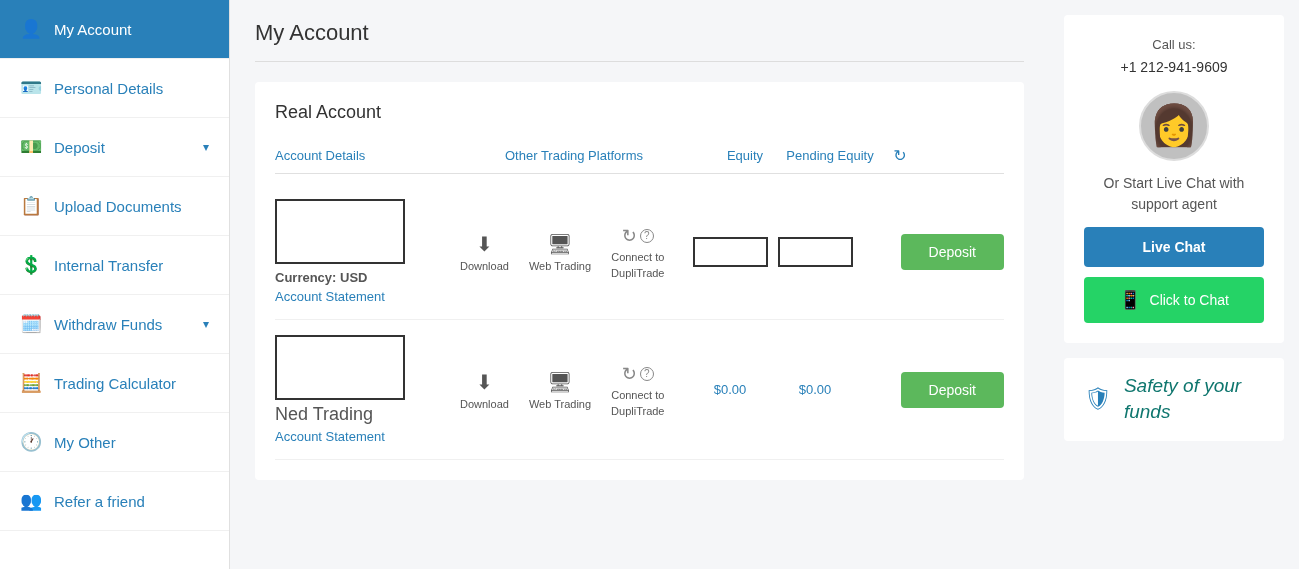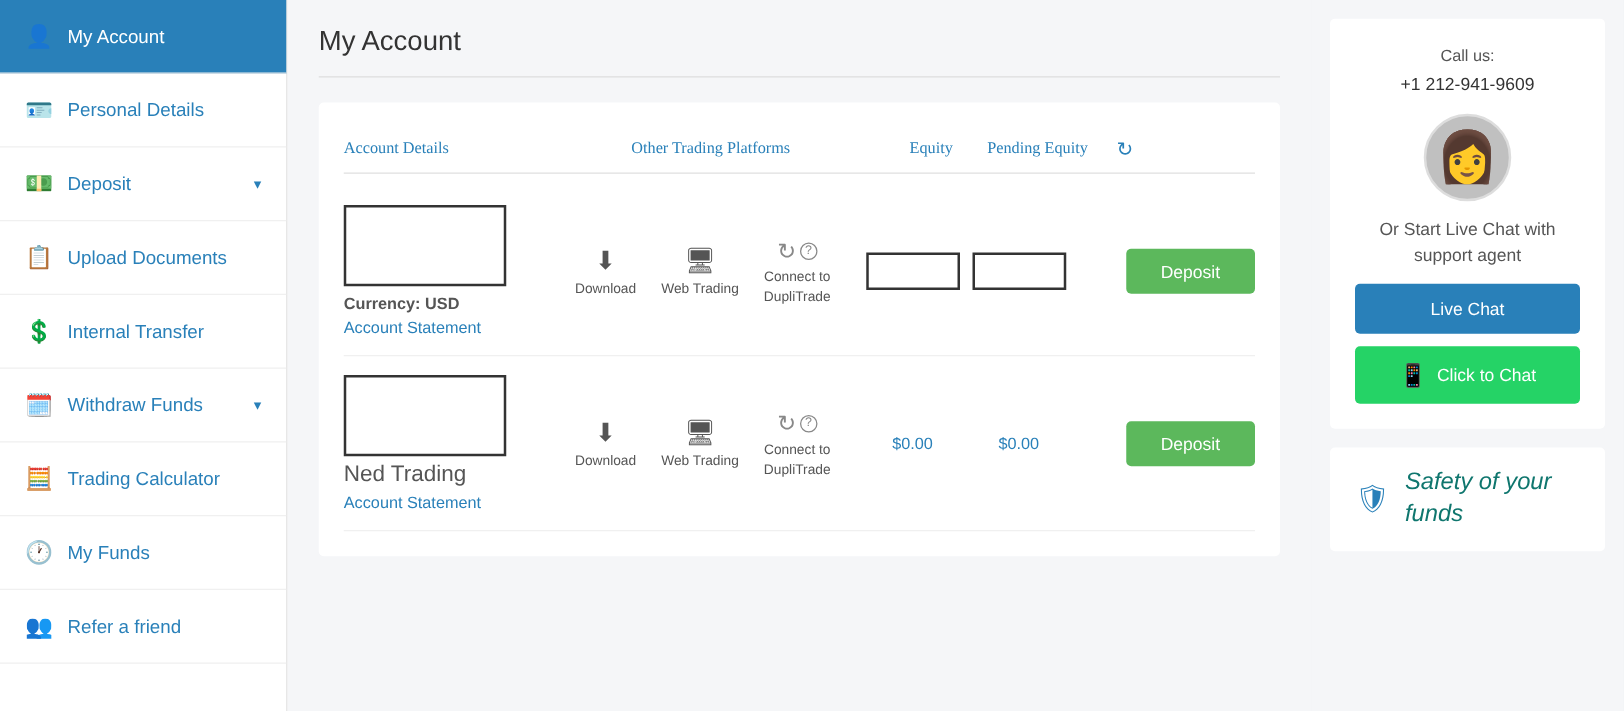--- a/index.html
+++ b/index.html
@@ -16,21 +16,21 @@
     .sidebar-item-label { }
     .sidebar-item-chevron { margin-left: auto; font-size: 12px; }
 
     
     .main-content { flex: 1; padding: 20px 25px; background: #f5f6f8; }
     .page-title { font-size: 22px; font-weight: 400; color: #333; margin-bottom: 20px; padding-bottom: 15px; border-bottom: 1px solid #ddd; }
 
     .section-card { background: #fff; border-radius: 4px; padding: 20px; margin-bottom: 20px; }
     .section-title { font-size: 18px; font-weight: 400; color: #333; margin-bottom: 15px; }
 
-    .table-header { display: flex; align-items: flex-start; padding: 8px 0; border-bottom: 1px solid #e0e0e0; margin-bottom: 10px; font-family: Liberation Serif, serif; }
+    .table-header { display: flex; align-items: center; padding: 8px 0; border-bottom: 1px solid #e0e0e0; margin-bottom: 10px; }
     .col-account-details { width: 200px; color: #2980b9; font-size: 13px; }
     .col-other-trading { width: 230px; color: #2980b9; font-size: 13px; padding-left: 30px; }
     .col-equity { width: 80px; color: #2980b9; font-size: 13px; text-align: center; }
     .col-pending-equity { width: 90px; color: #2980b9; font-size: 13px; text-align: center; }
     .col-refresh { width: 50px; text-align: center; color: #2980b9; font-size: 16px; }
 
     .account-row { display: flex; align-items: center; padding: 15px 0; border-bottom: 1px solid #f0f0f0; }
     .account-info-box { width: 130px; height: 65px; border: 2px solid #333; margin-right: 15px; flex-shrink: 0; }
     .account-info-section { width: 185px; }
     .account-currency { font-size: 13px; color: #555; margin-top: 6px; }
@@ -51,21 +51,21 @@
     
     .right-panel { width: 250px; flex-shrink: 0; padding: 15px; background: #f5f6f8; }
     .add-account-btn { background: #5cb85c; color: #fff; border: none; width: 100%; padding: 14px; font-size: 15px; border-radius: 4px; cursor: pointer; font-weight: 500; margin-bottom: 20px; }
 
     .help-card { background: #fff; border-radius: 4px; padding: 20px; text-align: center; margin-bottom: 15px; }
     .help-title { font-size: 18px; font-weight: 600; color: #333; margin-bottom: 10px; }
     .help-call { font-size: 13px; color: #555; line-height: 1.6; margin-bottom: 12px; }
     .help-phone { font-size: 14px; color: #333; font-weight: 500; }
     .support-avatar { width: 70px; height: 70px; border-radius: 50%; background: #c0c0c0; margin: 10px auto; overflow: hidden; display: flex; align-items: center; justify-content: center; border: 2px solid #ddd; }
     .live-chat-text { font-size: 14px; color: #555; margin: 12px 0 12px; line-height: 1.5; }
-    .live-chat-btn { background: #2980b9; color: #fff; border: none; width: 100%; padding: 12px; font-size: 14px; border-radius: 4px; cursor: pointer; font-weight: 400; margin-bottom: 10px; }
+    .live-chat-btn { background: #2980b9; color: #fff; border: none; width: 100%; padding: 12px; font-size: 14px; border-radius: 4px; cursor: pointer; font-weight: 700; margin-bottom: 10px; }
     .whatsapp-btn { background: #25d366; color: #fff; border: none; width: 100%; padding: 12px; font-size: 14px; border-radius: 4px; cursor: pointer; font-weight: 500; display: flex; align-items: center; justify-content: center; gap: 8px; }
 
     .safety-card { background: #fff; border-radius: 4px; padding: 15px 20px; display: flex; align-items: center; gap: 12px; }
     .safety-icon { font-size: 22px; color: #2980b9; }
     .safety-text { font-size: 19px; color: #0f766e; line-height: 1.4; font-style: italic; }
 
     
     .ned-trading-label { font-size: 18px; color: #555; margin-top: 4px; }
   </style>
 </head>
@@ -107,34 +107,35 @@
       <span class="sidebar-item-chevron">▾</span>
     </div>
 
     <div class="sidebar-item">
       <span class="sidebar-icon">🧮</span>
       <span class="sidebar-item-label">Trading Calculator</span>
     </div>
 
     <div class="sidebar-item">
       <span class="sidebar-icon">🕐</span>
-      <span class="sidebar-item-label">My Funds</span>
+      <span class="sidebar-item-label">My Other</span>
     </div>
 
     <div class="sidebar-item">
       <span class="sidebar-icon">👥</span>
       <span class="sidebar-item-label">Refer a friend</span>
     </div>
 
   </nav>
 
   <main class="main-content">
     <h1 class="page-title">My Account</h1>
 
     <div class="section-card">
+      <h2 class="section-title">Real Account</h2>
 
       <div class="table-header">
         <div class="col-account-details">Account Details</div>
         <div class="col-other-trading">Other Trading Platforms</div>
         <div class="col-equity">Equity</div>
         <div class="col-pending-equity">
           <span>Pending Equity</span>
         </div>
         <div class="col-refresh">↻</div>
       </div>

